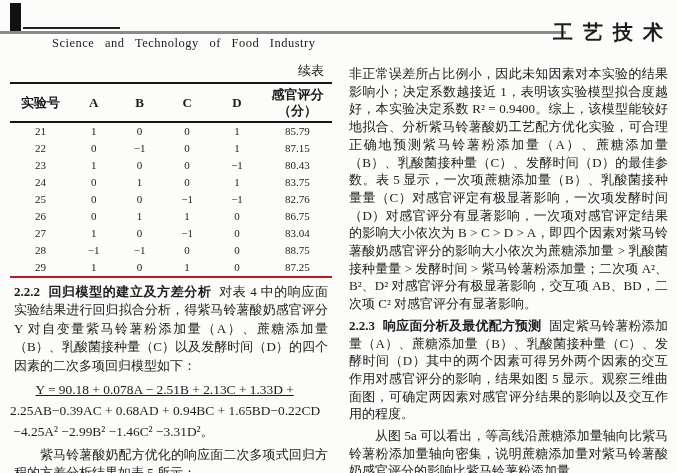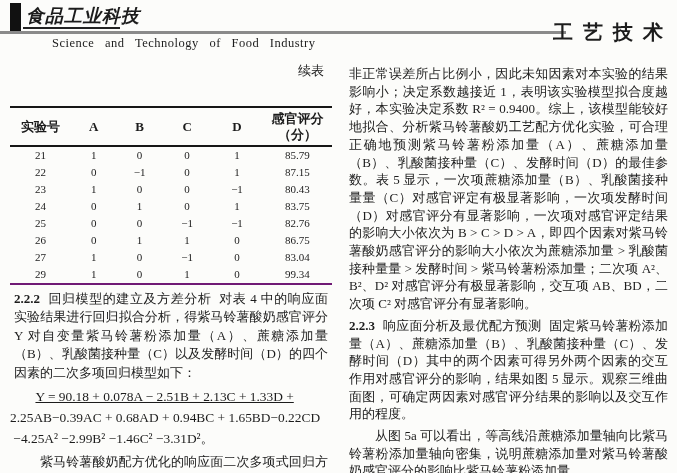--- a/index.html
+++ b/index.html
@@ -25,46 +25,45 @@
     position:absolute; right:4px; top:19px; font-size:20px; font-weight:bold;
     letter-spacing:10px; white-space:nowrap;text-align:center;
   }
 
   
   .col-left  { position:absolute; left:10px;  top:62px; width:322px; }
   .col-right { position:absolute; left:345px; top:60px; width:327px; }
 
   
   .table-note { text-align:right; font-size:13px; padding-right:8px; height:20px; }
-  .cont-table { width:100%; border-collapse:collapse; border-top:2px solid #161616; border-bottom:2px solid #701a75;margin-top:24px; }
+  .cont-table { width:100%; border-collapse:collapse; border-top:2px solid #161616; border-bottom:2px solid #b91c1c; }
   .cont-table th {
     font-weight:bold; font-size:13px; text-align:center; padding:3px 0 2px 0;
     line-height:16px; border-bottom:2px solid #161616; vertical-align:middle;
   }
   .cont-table td { font-size:11px; text-align:center; padding:0; height:17px; line-height:17px; }
   .col-no{width:19%} .col-a{width:14%} .col-b{width:14.5%} .col-c{width:15%} .col-d{width:16%} .col-score{width:21.5%}
 
   
   .body-text { margin-top:5px; }
   .body-text p { margin:4px; font-size:13px; line-height:18.4px; text-align:justify; }
   .col-right p { line-height:17.7px; }
   .indent { text-indent:2em; }
   .sec-no { font-weight:bold; margin-right:0.6em; }
-  .sec-title { font-weight:normal; margin-right:0.6em; }
+  .sec-title { font-weight:bold; margin-right:0.6em; }
   .formula { font-size:13.4px; line-height:21px; }
   .formula-l1 { padding-left:1.9em;text-decoration:underline; }
   .formula-l3 { padding-left:0.25em; }
 </style>
 </head>
 <body>
 
 <div class="page">
 
   <div class="logo-bar"></div>
-  <div class="logo-text">食品工业科技</div>
   <div class="logo-underline"></div>
   <div class="header-rule"></div>
   <div class="journal-en">Science  and  Technology  of  Food  Industry</div>
   <div class="section-label">工艺技术</div>
 
   <div class="col-left">
     <div class="table-note">续表</div>
 
     <table class="cont-table">
       <colgroup>
@@ -139,26 +138,34 @@
           </tr>
           <tr>
             <td>27</td>
             <td>1</td>
             <td>0</td>
             <td>−1</td>
             <td>0</td>
             <td>83.04</td>
           </tr>
           <tr>
+            <td>28</td>
+            <td>−1</td>
+            <td>−1</td>
+            <td>0</td>
+            <td>0</td>
+            <td>88.75</td>
+          </tr>
+          <tr>
             <td>29</td>
             <td>1</td>
             <td>0</td>
             <td>1</td>
             <td>0</td>
-            <td>99.34</td>
+            <td>87.25</td>
           </tr>
         </tbody>
     </table>
 
     <div class="body-text">
       <p>
         <span class="sec-no">2.2.2</span><span class="sec-title">回归模型的建立及方差分析</span><span>对表 4 中的响应面实验结果进行回归拟合分析，得紫马铃薯酸奶感官评分 Y 对自变量紫马铃薯粉添加量（A）、蔗糖添加量（B）、乳酸菌接种量（C）以及发酵时间（D）的四个因素的二次多项回归模型如下：</span>
       </p>
       <div class="formula">
         <div class="formula-l1">Y = 90.18 + 0.078A − 2.51B + 2.13C + 1.33D +</div>

